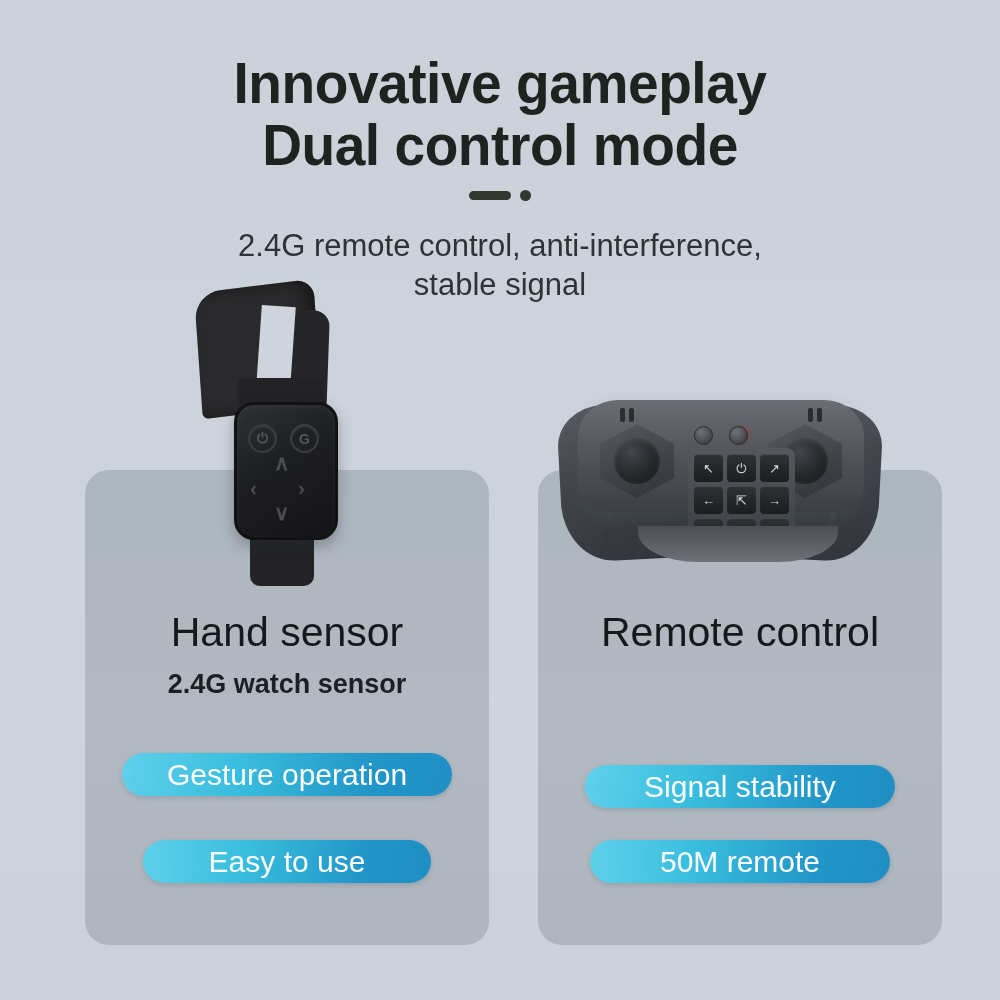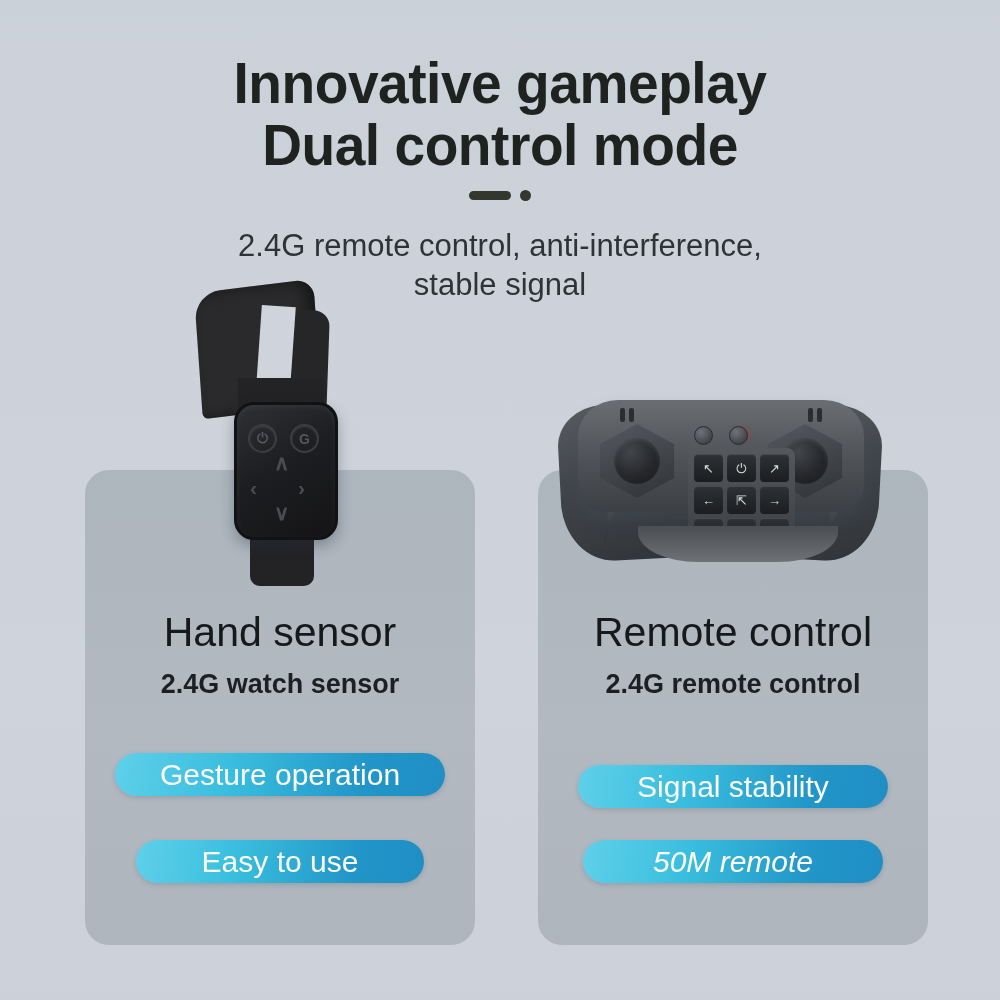--- a/index.html
+++ b/index.html
@@ -72,20 +72,21 @@
   .subtitle .l2 { display: block; }
 
   
   .card {
     position: absolute;
     top: 470px;
     width: 390px;
     height: 475px;
     border-radius: 24px;
     background: linear-gradient(180deg, #adb5bd 0%, #b2b9c1 55%, #aeb5bd 100%);
+    padding-left: 14px;
   }
   .card.left  { left: 85px; }
   .card.right { left: 538px; }
 
   .card-title {
     position: absolute;
     top: 140px;
     left: 0;
     width: 100%;
     text-align: center;
@@ -115,21 +116,21 @@
     justify-content: center;
     color: #fdfdff;
     font-size: 30px;
     background: linear-gradient(100deg, #5fd0ea 0%, #39bede 35%, #2296c8 75%, #1f8ec4 100%);
     box-shadow: 0 2px 5px rgba(60,80,100,0.22);
     white-space: nowrap;
   }
   .pill.p1 { top: 283px; width: 330px; }
   .pill.p2 { top: 370px; width: 288px; }
   .card.right .pill.p1 { width: 310px; margin-top: 12px; }
-  .card.right .pill.p2 { width: 300px; font-style: italic; }
+  .card.right .pill.p2 { width: 300px; }
 
   
   .hand-sensor {
     position: absolute;
     left: 186px;
     top: 286px;
     width: 180px;
     height: 300px;
   }
   .hs-strap-top {
@@ -384,21 +385,20 @@
 
   <div class="card left">
     <div class="card-title">Hand sensor</div>
     <div class="card-sub">2.4G watch sensor</div>
     <div class="pill p1">Gesture operation</div>
     <div class="pill p2">Easy to use</div>
   </div>
 
   <div class="card right">
     <div class="card-title">Remote control</div>
-    <div class="card-sub">2.4G remote control</div>
     <div class="pill p1">Signal stability</div>
     <div class="pill p2">50M remote</div>
   </div>
 
   <div class="hand-sensor">
     <div class="hs-strap-top"></div>
     <div class="hs-strap-right"></div>
     <div class="hs-strap-notch"></div>
     <div class="hs-strap-mid"></div>
     <div class="hs-strap-bottom"></div>

